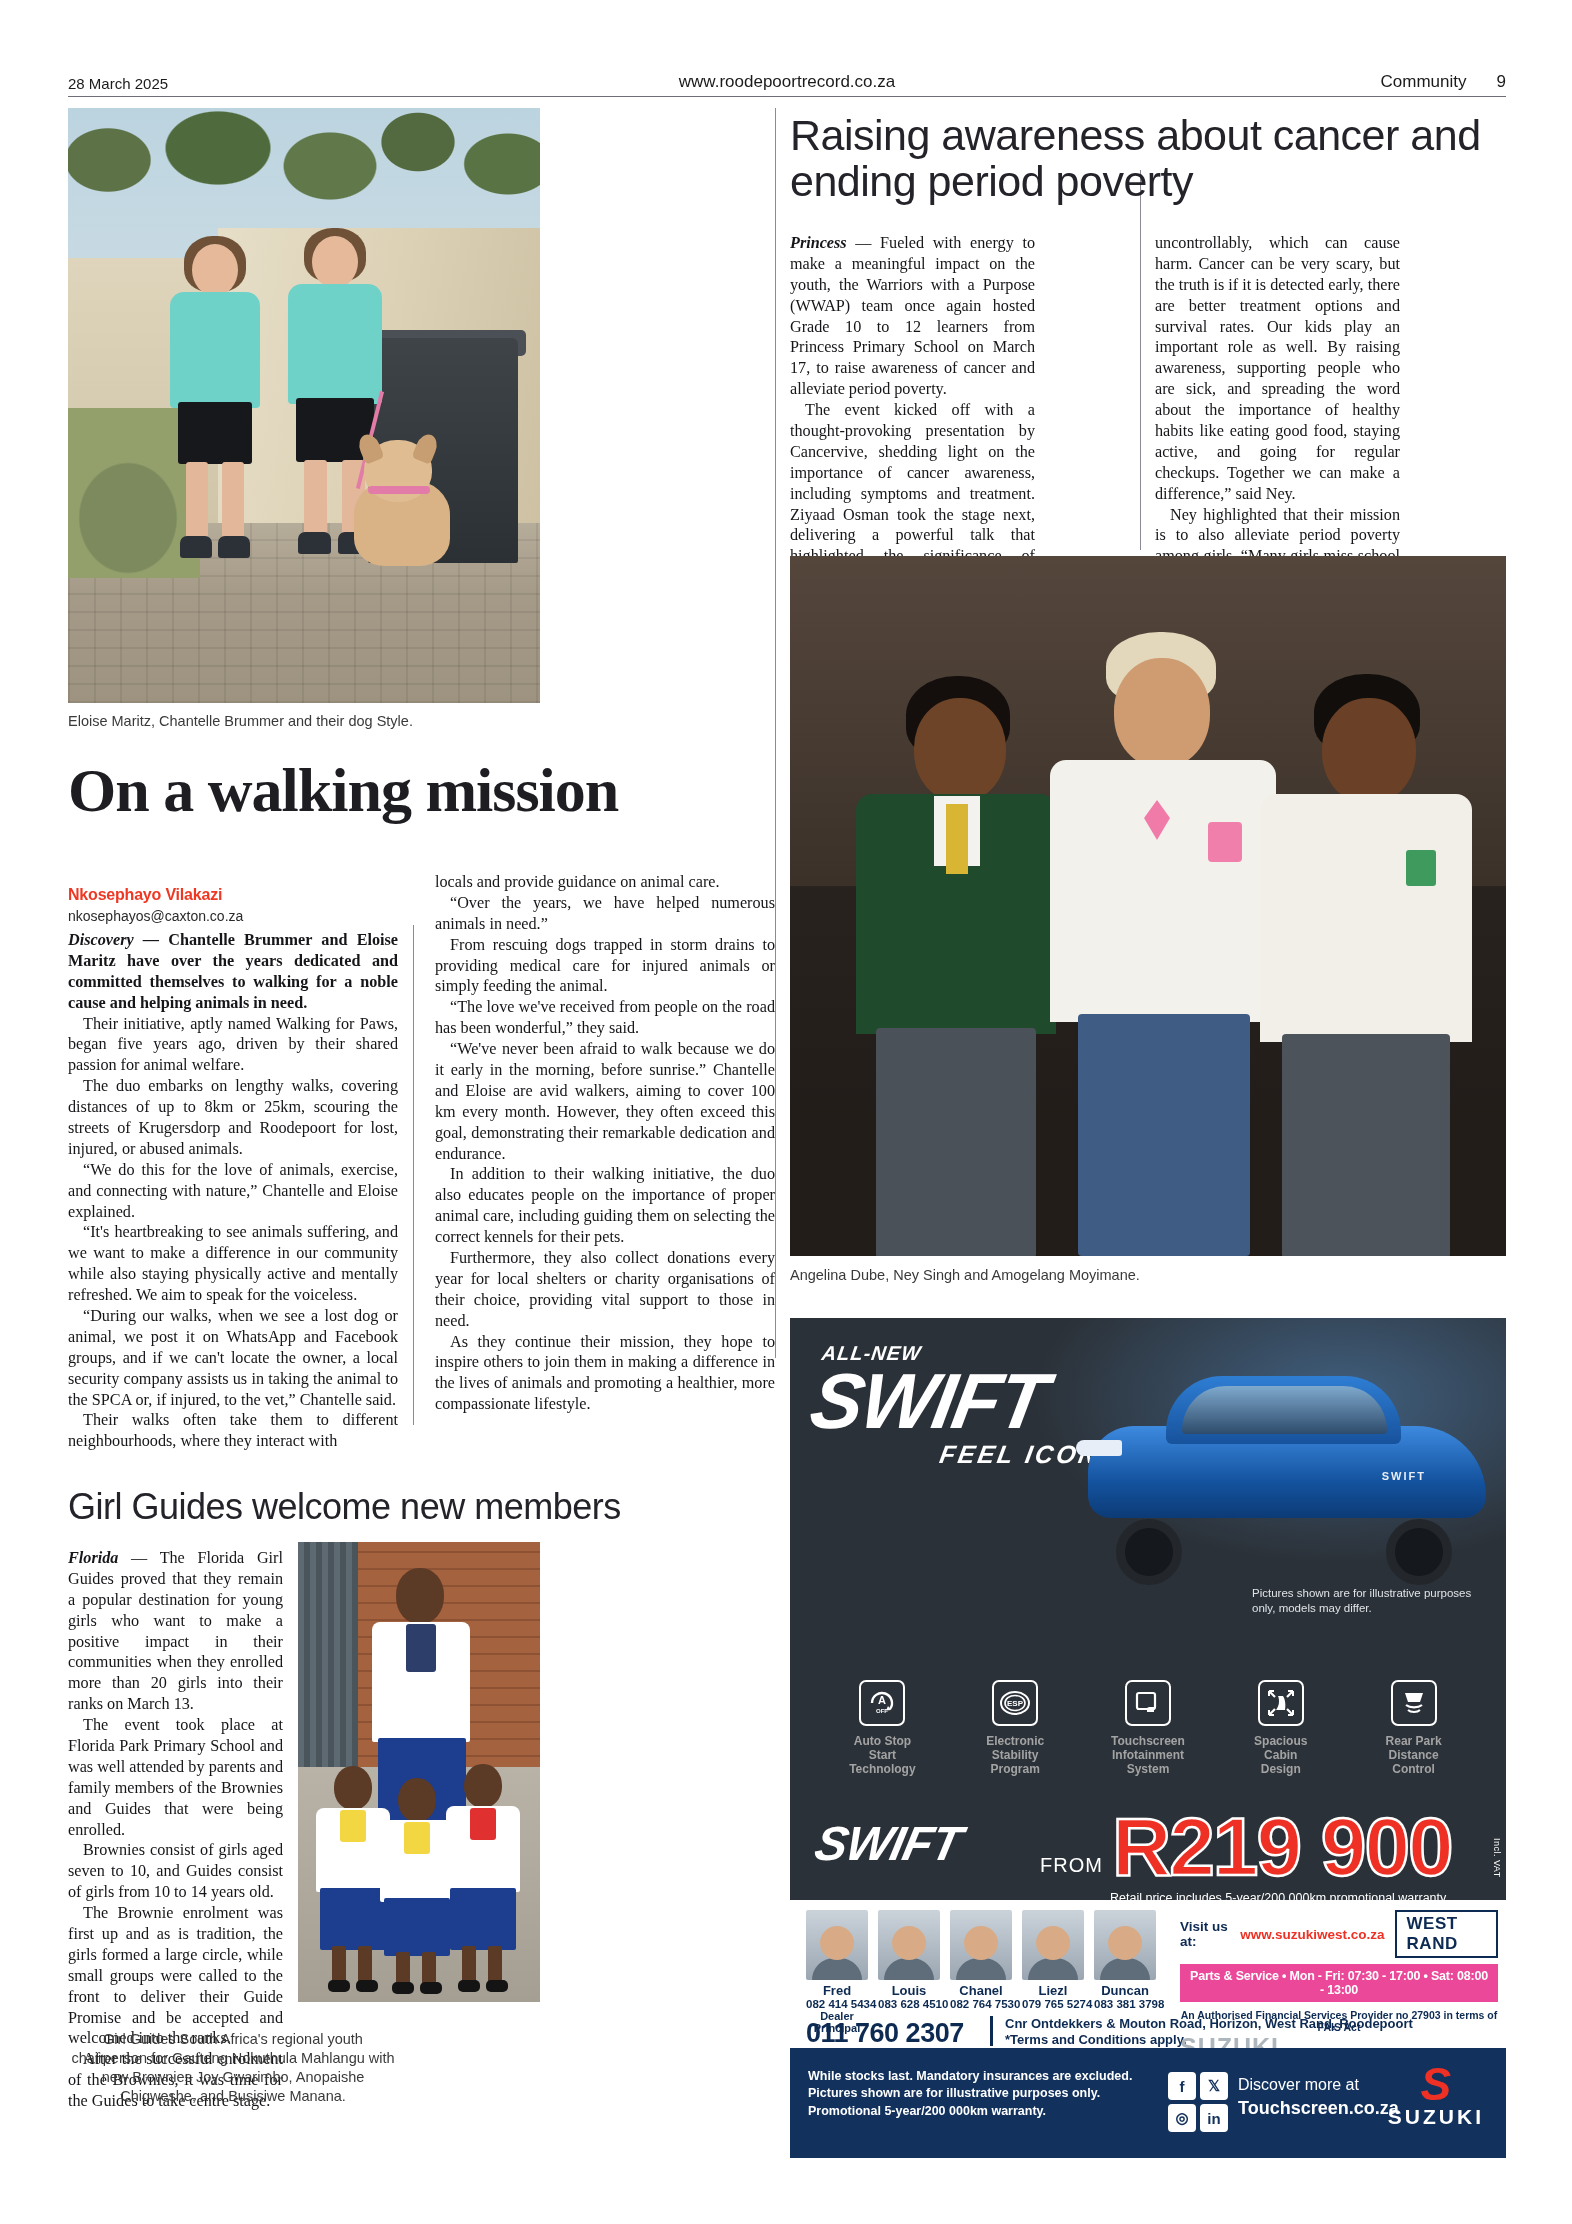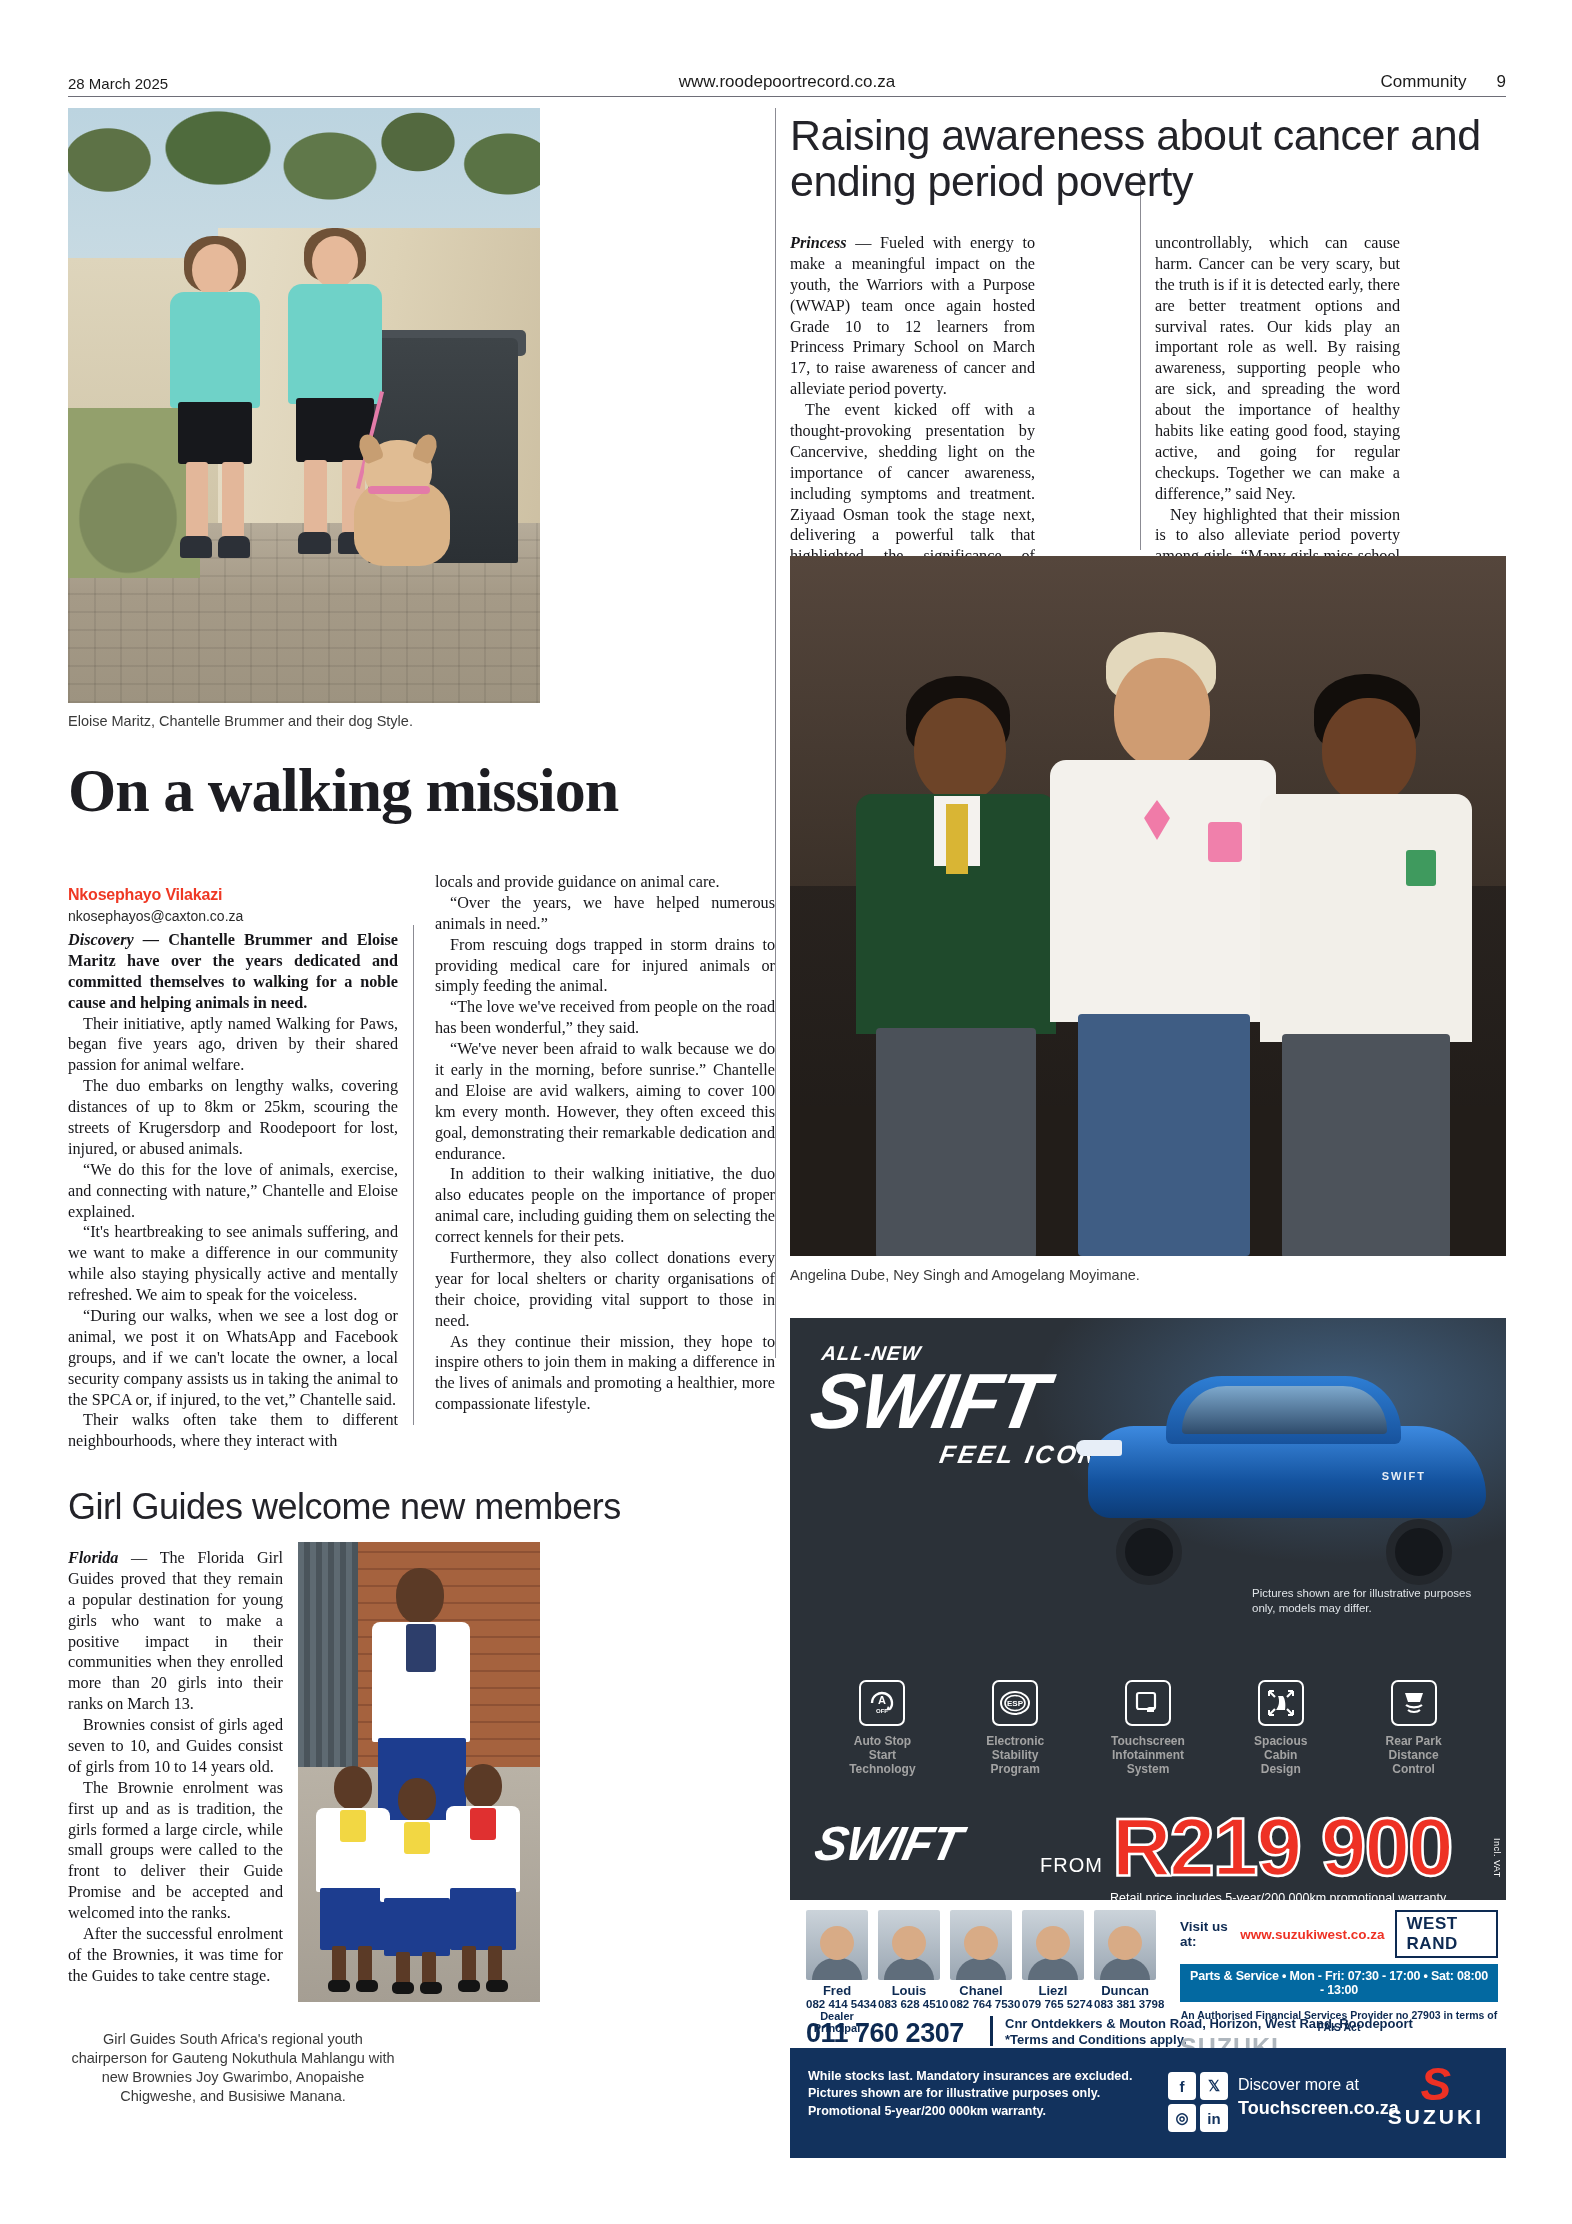--- a/index.html
+++ b/index.html
@@ -177,21 +177,21 @@
   .staff-phone { font-size:11.5px; font-weight:bold; color:#0d2a52; white-space:nowrap; }
   .staff-role { font-size:11px; font-weight:bold; color:#0d2a52; }
   .dealer-tel { position:absolute; left:16px; top:118px; font-size:27px; font-weight:bold; color:#0d2a52; letter-spacing:-0.5px; }
   .dealer-addr { position:absolute; left:215px; top:116px; font-size:13px; font-weight:bold; color:#0d2a52; line-height:1.25; }
   .dealer-sep { position:absolute; left:200px; top:116px; width:3px; height:30px; background:#0d2a52; }
 
   .ad-right { position:absolute; right:8px; top:592px; width:318px; }
   .visit-row { display:flex; align-items:center; gap:10px; font-size:13.5px; font-weight:bold; color:#0d2a52; }
   .visit-url { color:#ee3124; }
   .west-rand { border:2px solid #0d2a52; padding:2px 10px; font-size:17px; font-weight:bold; color:#0d2a52; letter-spacing:0.5px; }
-  .parts-bar { margin-top:6px; background:#0369a1; color:#fff; font-size:12.5px; font-weight:bold;
+  .parts-bar { margin-top:6px; background:#ec4899; color:#fff; font-size:12.5px; font-weight:bold;
     padding:5px 8px; text-align:center; letter-spacing:-0.2px; }
   .fais { margin-top:7px; font-size:10.5px; font-weight:bold; color:#0d2a52; text-align:center; }
   .fin-row { display:flex; align-items:flex-end; justify-content:space-between; margin-top:2px; }
   .suzuki-fin { font-size:25px; font-weight:bold; color:#aeb6bd; letter-spacing:1px; line-height:1; }
   .mob-fin { background:#12325d; color:#fff; font-size:9.5px; font-weight:bold; padding:2px 4px; letter-spacing:0.5px; display:inline-block; margin-top:2px; }
   .wesbank { font-size:12px; color:#2b6f4e; }
   .wesbank b { font-size:17px; color:#0d2a52; }
 
   .ad-footer { position:absolute; left:0; bottom:0; width:100%; height:110px; background:#12325d; }
   .foot-terms { position:absolute; left:18px; top:20px; width:330px; font-size:12.5px; font-weight:bold; color:#fff; line-height:1.38; }
@@ -335,20 +335,21 @@
     <p>“We've never been afraid to walk because we do it early in the morning, before sunrise.” Chantelle and Eloise are avid walkers, aiming to cover 100 km every month. However, they often exceed this goal, demonstrating their remarkable dedication and endurance.</p>
     <p>In addition to their walking initiative, the duo also educates people on the importance of proper animal care, including guiding them on selecting the correct kennels for their pets.</p>
     <p>Furthermore, they also collect donations every year for local shelters or charity organisations of their choice, providing vital support to those in need.</p>
     <p>As they continue their mission, they hope to inspire others to join them in making a difference in the lives of animals and promoting a healthier, more compassionate lifestyle.</p>
   </div>
 
   <h1 class="hl-sans" id="hl-guides">Girl Guides welcome new members</h1>
 
   <div class="col" style="left:68px; top:1548px; width:215px;">
     <p class="first"><i class="place">Florida</i><span> — The Florida Girl Guides proved that they remain a popular destination for young girls who want to make a positive impact in their communities when they enrolled more than 20 girls into their ranks on March 13.</span></p>
+    <p>The event took place at Florida Park Primary School and was well attended by parents and family members of the Brownies and Guides that were being enrolled.</p>
     <p>Brownies consist of girls aged seven to 10, and Guides consist of girls from 10 to 14 years old.</p>
     <p>The Brownie enrolment was first up and as is tradition, the girls formed a large circle, while small groups were called to the front to deliver their Guide Promise and be accepted and welcomed into the ranks.</p>
     <p>After the successful enrolment of the Brownies, it was time for the Guides to take centre stage.</p>
   </div>
 
   <div class="photo" id="photo-guides">
     <div class="p3-brick"></div>
     <div class="p3-curtain"></div>
     <div class="p3-floor"></div>
 

